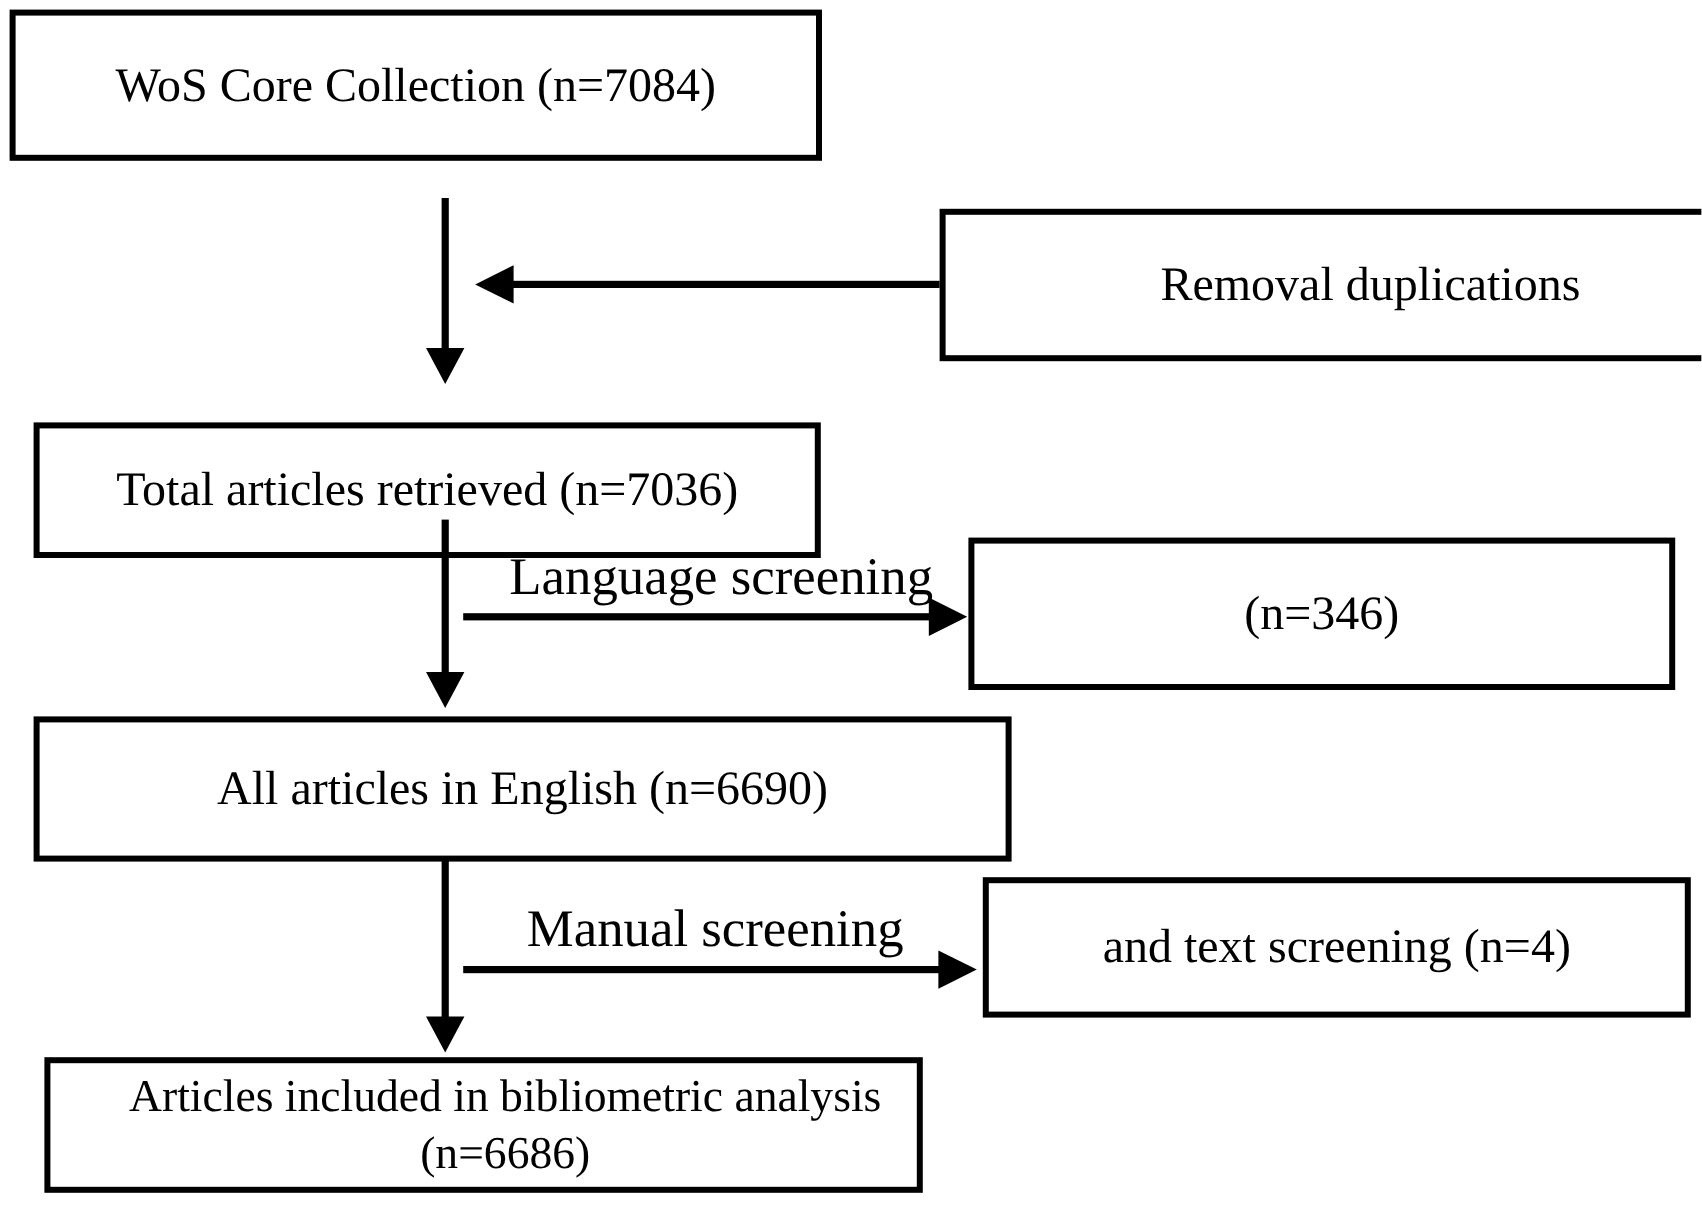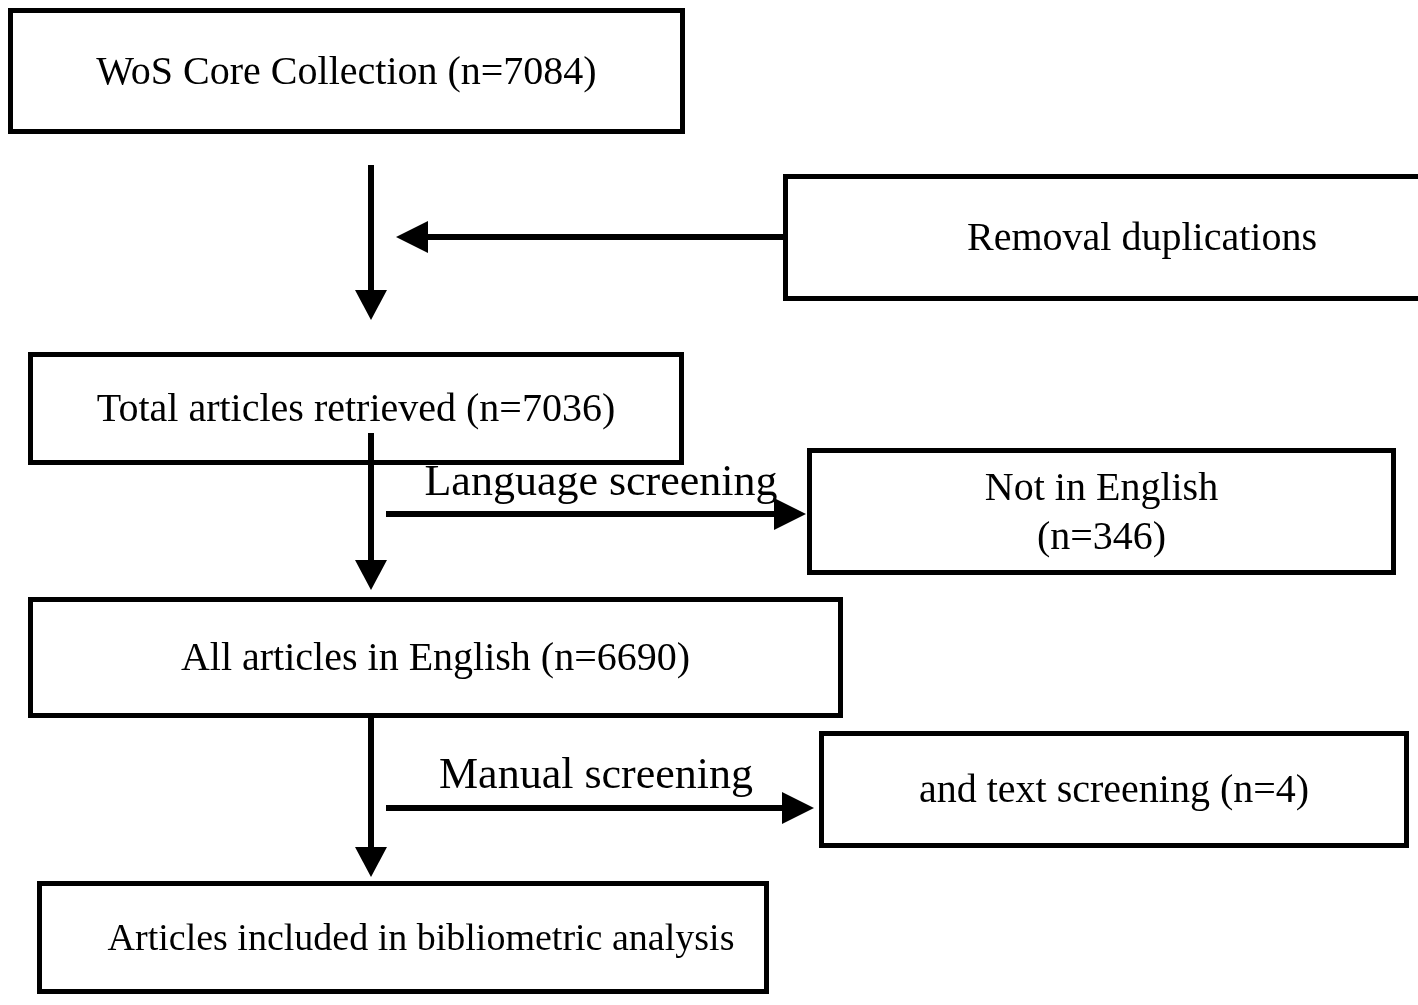--- a/index.html
+++ b/index.html
@@ -79,34 +79,34 @@
 
   <div class="box" style="left:783px; top:174px; width:718px; height:127px;">
     <div class="bline">Removal duplications</div>
   </div>
 
   <div class="box" style="left:28px; top:320px; width:656px; height:113px;margin-top:32px;">
     <div class="bline">Total articles retrieved (n=7036)</div>
   </div>
 
   <div class="box" style="left:807px; top:448px; width:589px; height:127px;">
-    <div class="bline">Not in English</div>
     <div class="bline">(n=346)</div>
   </div>
 
   <div class="box" style="left:28px; top:597px; width:815px; height:121px;">
     <div class="bline">All articles in English (n=6690)</div>
   </div>
 
   <div class="box" style="left:819px; top:731px; width:590px; height:117px;">
     <div class="bline">and text screening (n=4)</div>
   </div>
 
   <div class="box box-g" style="left:37px; top:881px; width:732px; height:113px;padding-left:36px;">
     <div class="bline">Articles included in bibliometric analysis</div>
+    <div class="bline">(n=6686)</div>
   </div>
 
   <div class="shaft-v" style="left:368px; top:165px; height:127px;"></div>
   <div class="head head-down" style="left:355px; top:290px;"></div>
 
   <div class="shaft-h" style="left:424px; top:234px; width:359px;"></div>
   <div class="head head-left" style="left:396px; top:221px;"></div>
 
   <div class="shaft-v" style="left:368px; top:433px; height:129px;"></div>
   <div class="head head-down" style="left:355px; top:560px;"></div>

